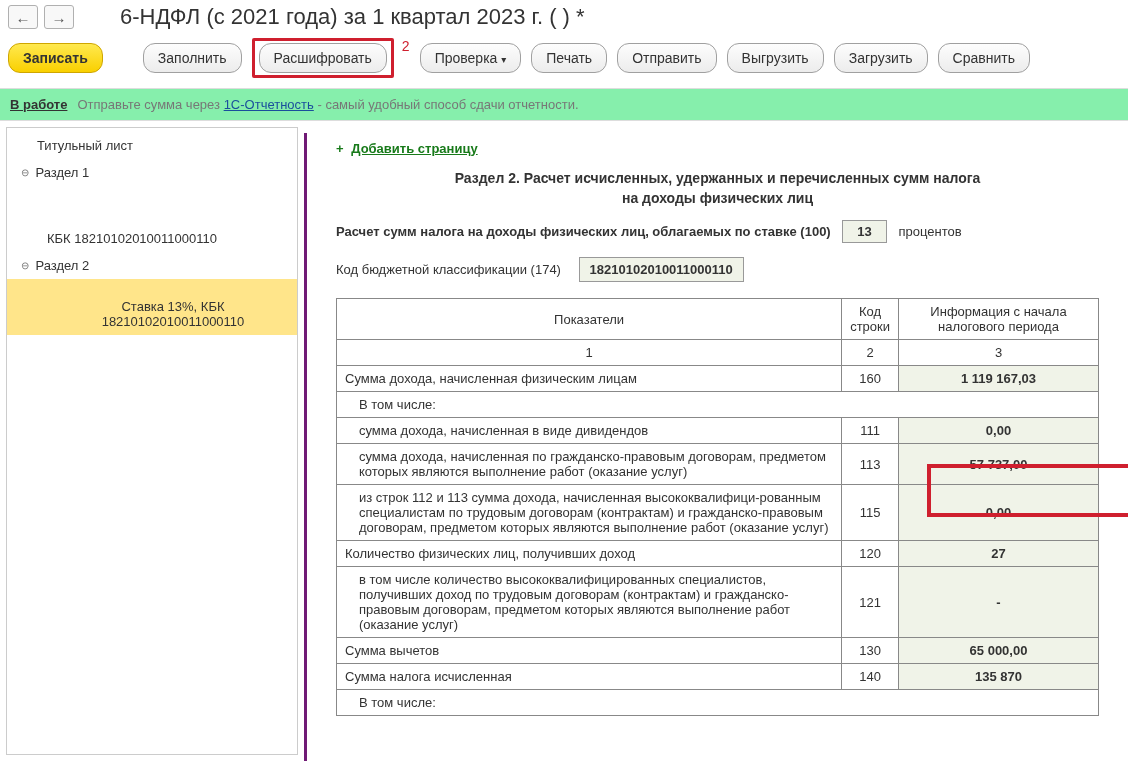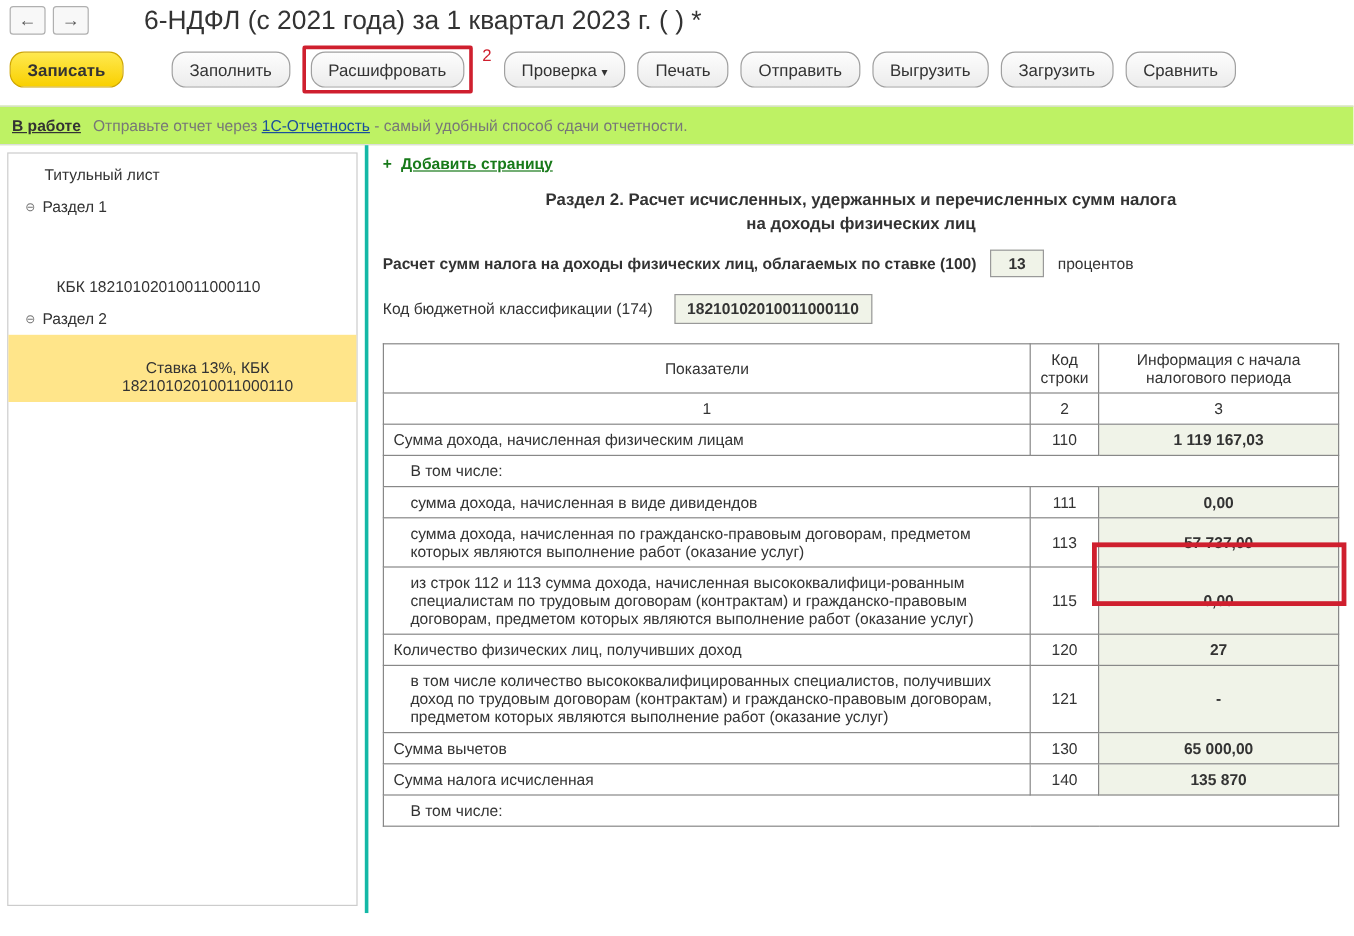--- a/index.html
+++ b/index.html
@@ -57,21 +57,21 @@
     padding: 2px 4px;
     border-radius:2px;
     display:inline-block;
   }
   .annot {
     color:#cf1f2e;
     font-size:14px;
     margin-left:4px;
   }
   .status-bar {
-    background:#bef264;
+    background:#86efac;
     border-top:1px solid #ddd;
     border-bottom:1px solid #ddd;
     padding:8px 10px;
     display:flex;
     align-items:center;
     gap:10px;
   }
   .status-link { text-decoration:underline; color:#333; font-weight:bold;}
   .link { color:#1a4f9c; text-decoration:underline; }
   .main {
@@ -84,23 +84,23 @@
     margin:6px;
     padding:4px 0;
   }
   .tree-item { padding:6px 14px; display:flex; align-items:center; gap:6px;}
   .tree-sub { padding-left:40px;margin-top:39px;}
   .tree-sub2 { padding:20px 14px 6px 56px;text-align:center;}
   .tree-sel { background:#ffe58a; }
   .tree-toggle { font-size:10px; color:#777; }
   .content {
     flex:1;
-    padding: 8px 12px;
-    border-left:3px solid #14b8a6;
-    margin-top:0px;
+    padding: 8px 29px;
+    border-left:3px solid #701a75;
+    margin-top:12px;
     position:relative;
   }
   .add-page { color:#187a1a; font-weight:bold; }
   .add-plus { color:#187a1a; font-weight:bold; margin-right:4px;}
   .section-title { text-align:center; font-weight:bold; font-size:14px; margin:14px 0 4px 0;}
   .rate-row { margin:14px 0; font-weight:bold;}
   .rate-box { display:inline-block; border:1px solid #999; background:#f0f3e8; padding:3px 14px; margin:0 8px; font-weight:bold;}
   .kbk-row { margin:10px 0 16px 0;}
   .kbk-box { display:inline-block; border:1px solid #999; background:#f0f3e8; padding:4px 10px; font-weight:bold; margin-left:14px;}
   table.data { border-collapse:collapse; width:100%; }
@@ -142,21 +142,21 @@
   <button class="btn">Печать</button>
   <button class="btn">Отправить</button>
   <button class="btn">Выгрузить</button>
   <button class="btn">Загрузить</button>
   <button class="btn">Сравнить</button>
 </div>
 
 <div class="status-bar">
   <span class="status-link">В работе</span>
   <span style="color:#777">
-    <span>Отправьте отчет через </span>
+    <span>Отправьте сумма через </span>
     <a class="link">1С-Отчетность</a>
     <span> - самый удобный способ сдачи отчетности.</span>
   </span>
 </div>
 
 <div class="main">
   <div class="sidebar">
     <div class="tree-item">
       <span style="width:10px"></span>
       <span>Титульный лист</span>
@@ -206,21 +206,21 @@
         <th class="col-code">Код строки</th>
         <th style="width:200px">Информация с начала налогового периода</th>
       </tr>
       <tr class="hdr-row">
         <td>1</td>
         <td>2</td>
         <td>3</td>
       </tr>
       <tr>
         <td>Сумма дохода, начисленная физическим лицам</td>
-        <td class="col-code">110</td>
+        <td class="col-code">160</td>
         <td class="col-val">1 119 167,03</td>
       </tr>
       <tr>
         <td colspan="3" class="indent" style="border-bottom:none">В том числе:</td>
       </tr>
       <tr>
         <td class="indent">сумма дохода, начисленная в виде дивидендов</td>
         <td class="col-code">111</td>
         <td class="col-val">0,00</td>
       </tr>

